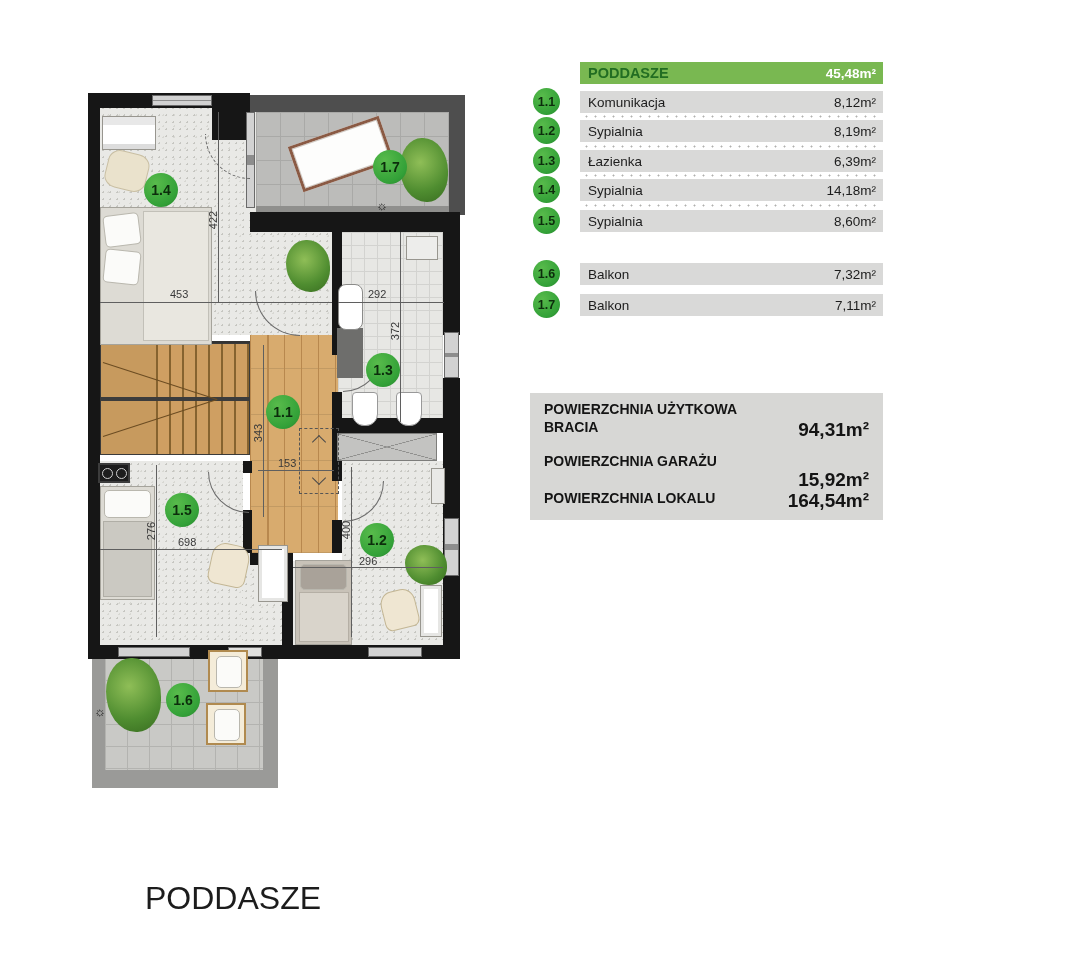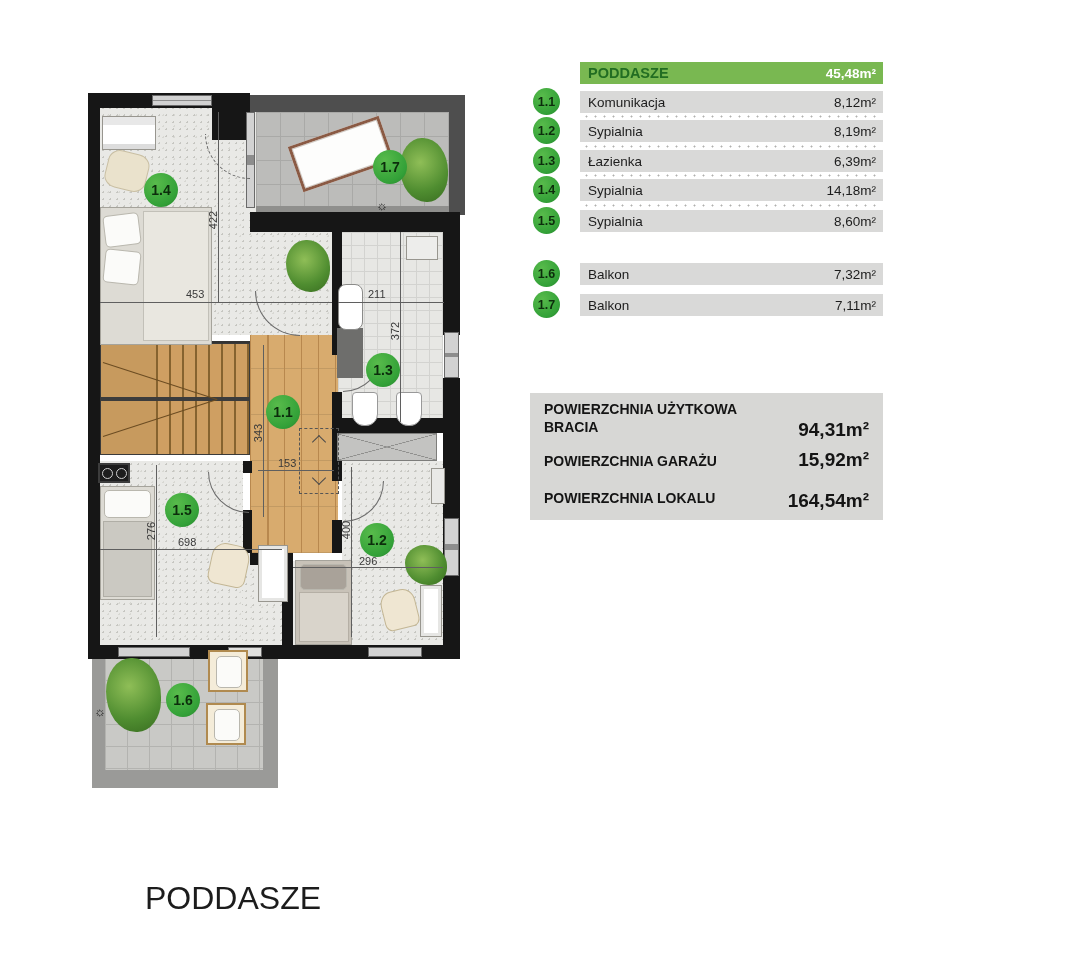--- a/index.html
+++ b/index.html
@@ -192,22 +192,22 @@
     <div class="abs dimline" style="left:338px;top:302px;width:106px;height:1px;"></div>
     <div class="abs dimline" style="left:400px;top:232px;width:1px;height:190px;"></div>
     <div class="abs dimline" style="left:263px;top:345px;width:1px;height:172px;"></div>
     <div class="abs dimline" style="left:258px;top:470px;width:76px;height:1px;"></div>
     <div class="abs dimline" style="left:156px;top:465px;width:1px;height:172px;"></div>
     <div class="abs dimline" style="left:100px;top:549px;width:182px;height:1px;"></div>
     <div class="abs dimline" style="left:351px;top:467px;width:1px;height:170px;"></div>
     <div class="abs dimline" style="left:293px;top:567px;width:150px;height:1px;"></div>
 
     <span class="abs dim" style="left:204px;top:214px;transform:rotate(-90deg);">422</span>
-    <span class="abs dim" style="left:186px;top:288px;">453</span>
-    <span class="abs dim" style="left:368px;top:288px;">211</span>
+    <span class="abs dim" style="left:170px;top:288px;">453</span>
+    <span class="abs dim" style="left:368px;top:288px;">292</span>
     <span class="abs dim" style="left:386px;top:325px;transform:rotate(-90deg);">372</span>
     <span class="abs dim" style="left:249px;top:427px;transform:rotate(-90deg);">343</span>
     <span class="abs dim" style="left:278px;top:457px;">153</span>
     <span class="abs dim" style="left:142px;top:525px;transform:rotate(-90deg);">276</span>
     <span class="abs dim" style="left:178px;top:536px;">698</span>
     <span class="abs dim" style="left:337px;top:524px;transform:rotate(-90deg);">400</span>
     <span class="abs dim" style="left:359px;top:555px;">296</span>
 
     <div class="abs marker big" style="left:144px;top:173px;">1.4</div>
     <div class="abs marker big" style="left:373px;top:150px;">1.7</div>
@@ -269,21 +269,21 @@
       <span>Balkon</span>
       <span>7,11m²</span>
     </div>
   </div>
 
   <div class="abs sumbox">
     <span class="abs sumlabel" style="left:14px;top:8px;">POWIERZCHNIA UŻYTKOWA</span>
     <span class="abs sumlabel" style="left:14px;top:26px;">BRACIA</span>
     <span class="abs sumval" style="right:14px;top:26px;">94,31m²</span>
     <span class="abs sumlabel" style="left:14px;top:60px;">POWIERZCHNIA GARAŻU</span>
-    <span class="abs sumval" style="right:14px;top:56px;margin-left:29px;">15,92m²</span>
+    <span class="abs sumval" style="right:14px;top:76px;margin-left:29px;">15,92m²</span>
     <span class="abs sumlabel" style="left:14px;top:97px;">POWIERZCHNIA LOKALU</span>
     <span class="abs sumval" style="right:14px;top:97px;">164,54m²</span>
   </div>
 
 
   <div class="abs floor-title" style="left:145px;top:880px;">PODDASZE</div>
 
 </div>
 
 </body></html>

